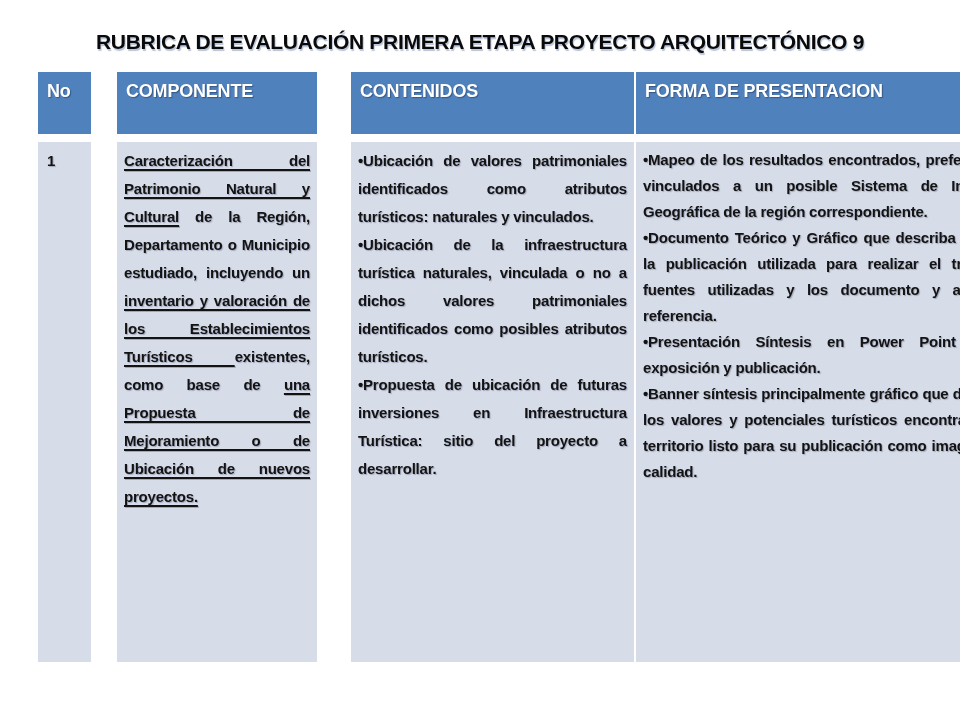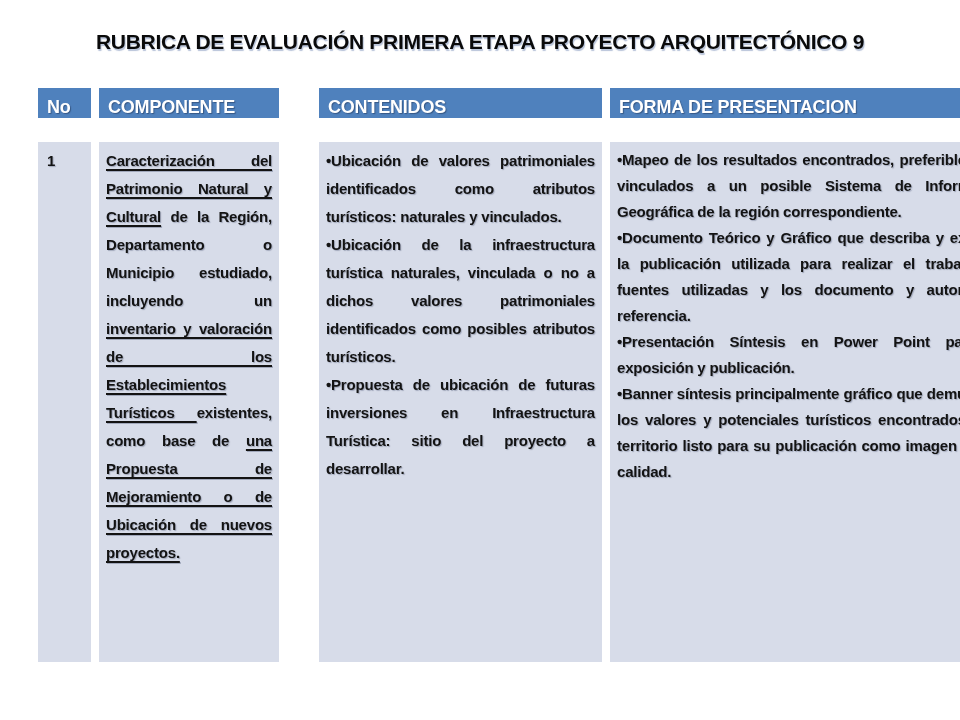--- a/index.html
+++ b/index.html
@@ -25,21 +25,21 @@
     position:absolute;left:0;top:30px;width:960px;
     text-align:center;
     font-size:21px;font-weight:bold;color:#0a0a0a;
     letter-spacing:-0.3px;
     text-shadow:1px 2px 1px rgba(125,145,185,0.55);
     white-space:nowrap;
   }
   .rubric-table{
     position:absolute;left:38px;top:72px;width:891px;
   }
-  .trow{display:flex;gap:8px;align-items:center;}
+  .trow{display:flex;gap:2px;}
   .trow.header-row{height:62px;margin-bottom:8px;}
   .cell{flex:0 0 auto;}
   .header-row .cell{
     background:var(--header-bg);
     color:var(--header-text);
     font-size:18px;font-weight:bold;
     padding:9px 6px 0 9px;
     text-shadow:1px 1px 1px rgba(35,55,90,0.55);
     letter-spacing:-0.2px;
     white-space:nowrap;
@@ -49,21 +49,21 @@
     min-height:520px;
     padding:5px 7px 6px 7px;
     color:var(--text);
     font-size:15px;font-weight:bold;
     line-height:28px;
     text-align:justify;
     text-shadow:1px 1px 1px rgba(95,105,130,0.45);
     letter-spacing:-0.2px;
   }
   .col-no{width:53px;}
-  .col-comp{width:180px;}
+  .col-comp{width:200px;margin-left:24px;}
   .col-cont{width:283px;margin-left:32px;}
   .col-forma{width:406px;}
   .body-row .col-no{padding-left:9px;text-align:left;}
   .body-row .col-forma{line-height:26px;}
   p.bullet{margin:0;}
   span.u{
     text-decoration:underline;
     text-decoration-thickness:2px;
     text-underline-offset:3px;
   }

